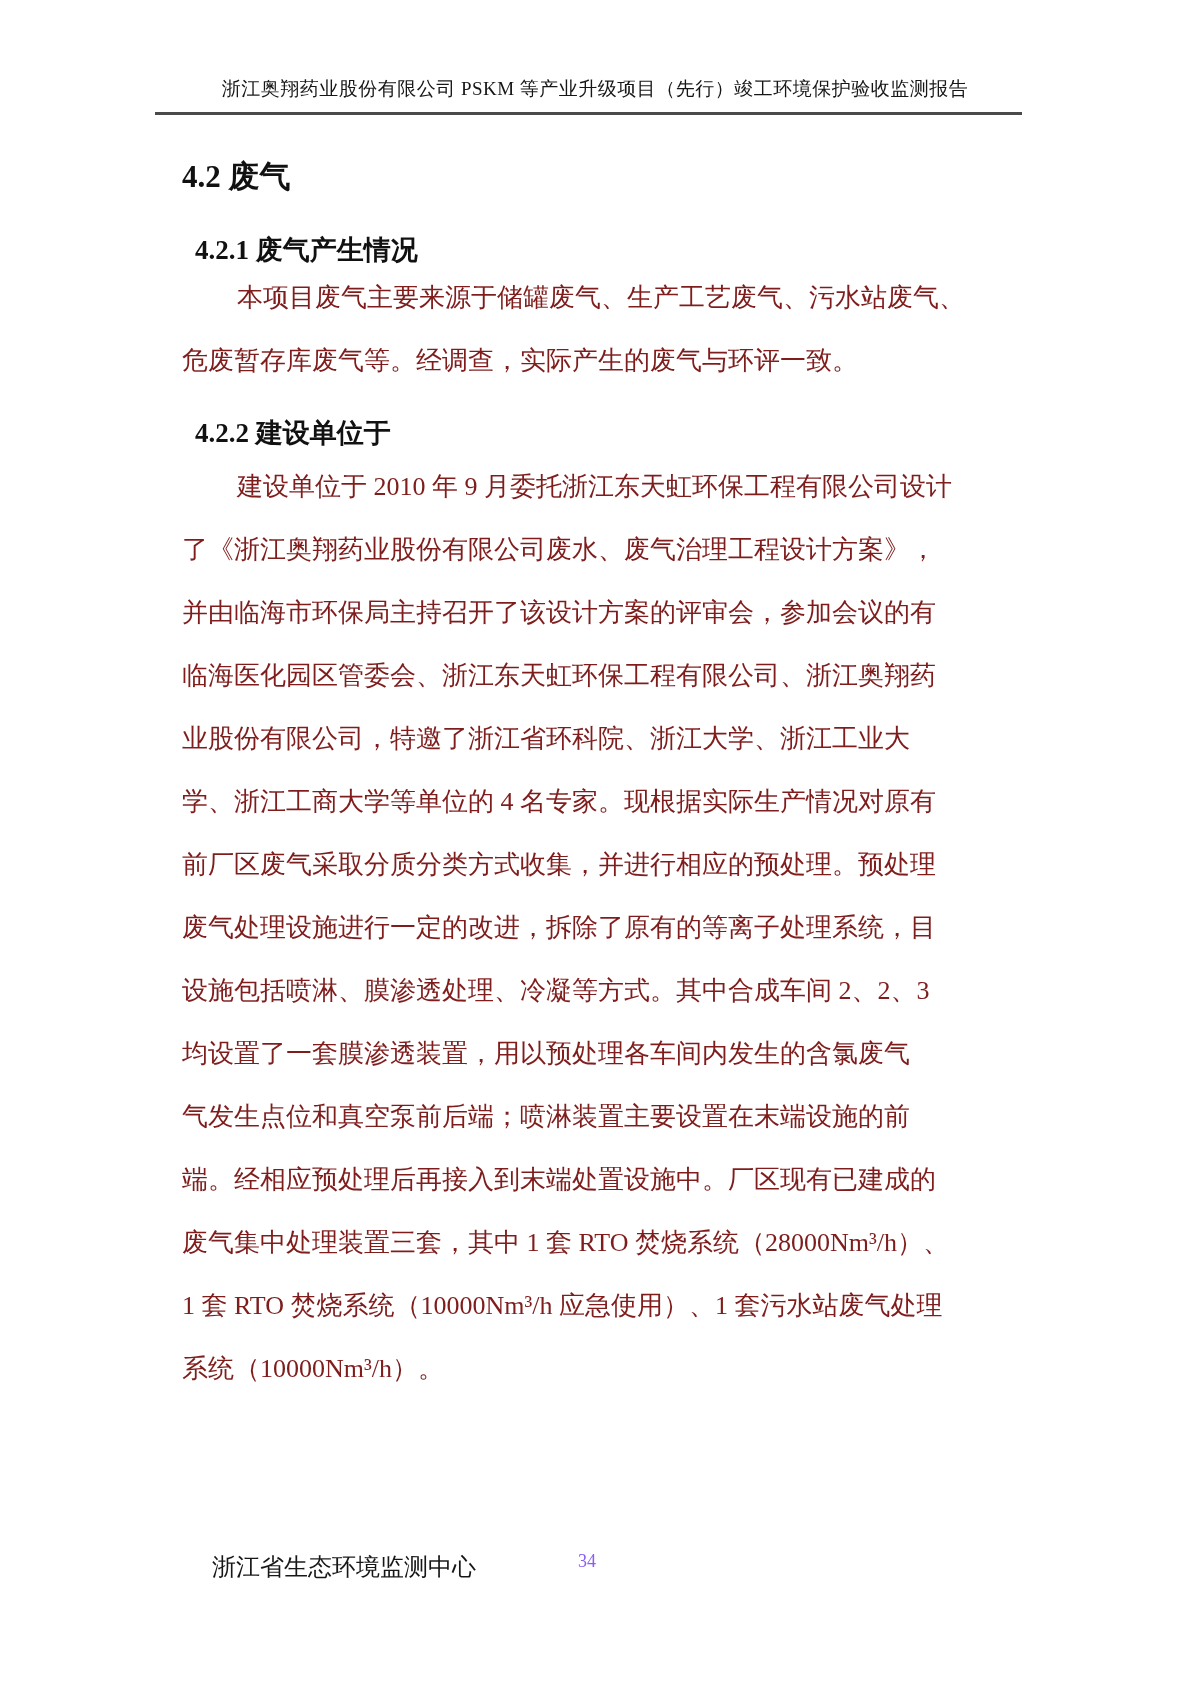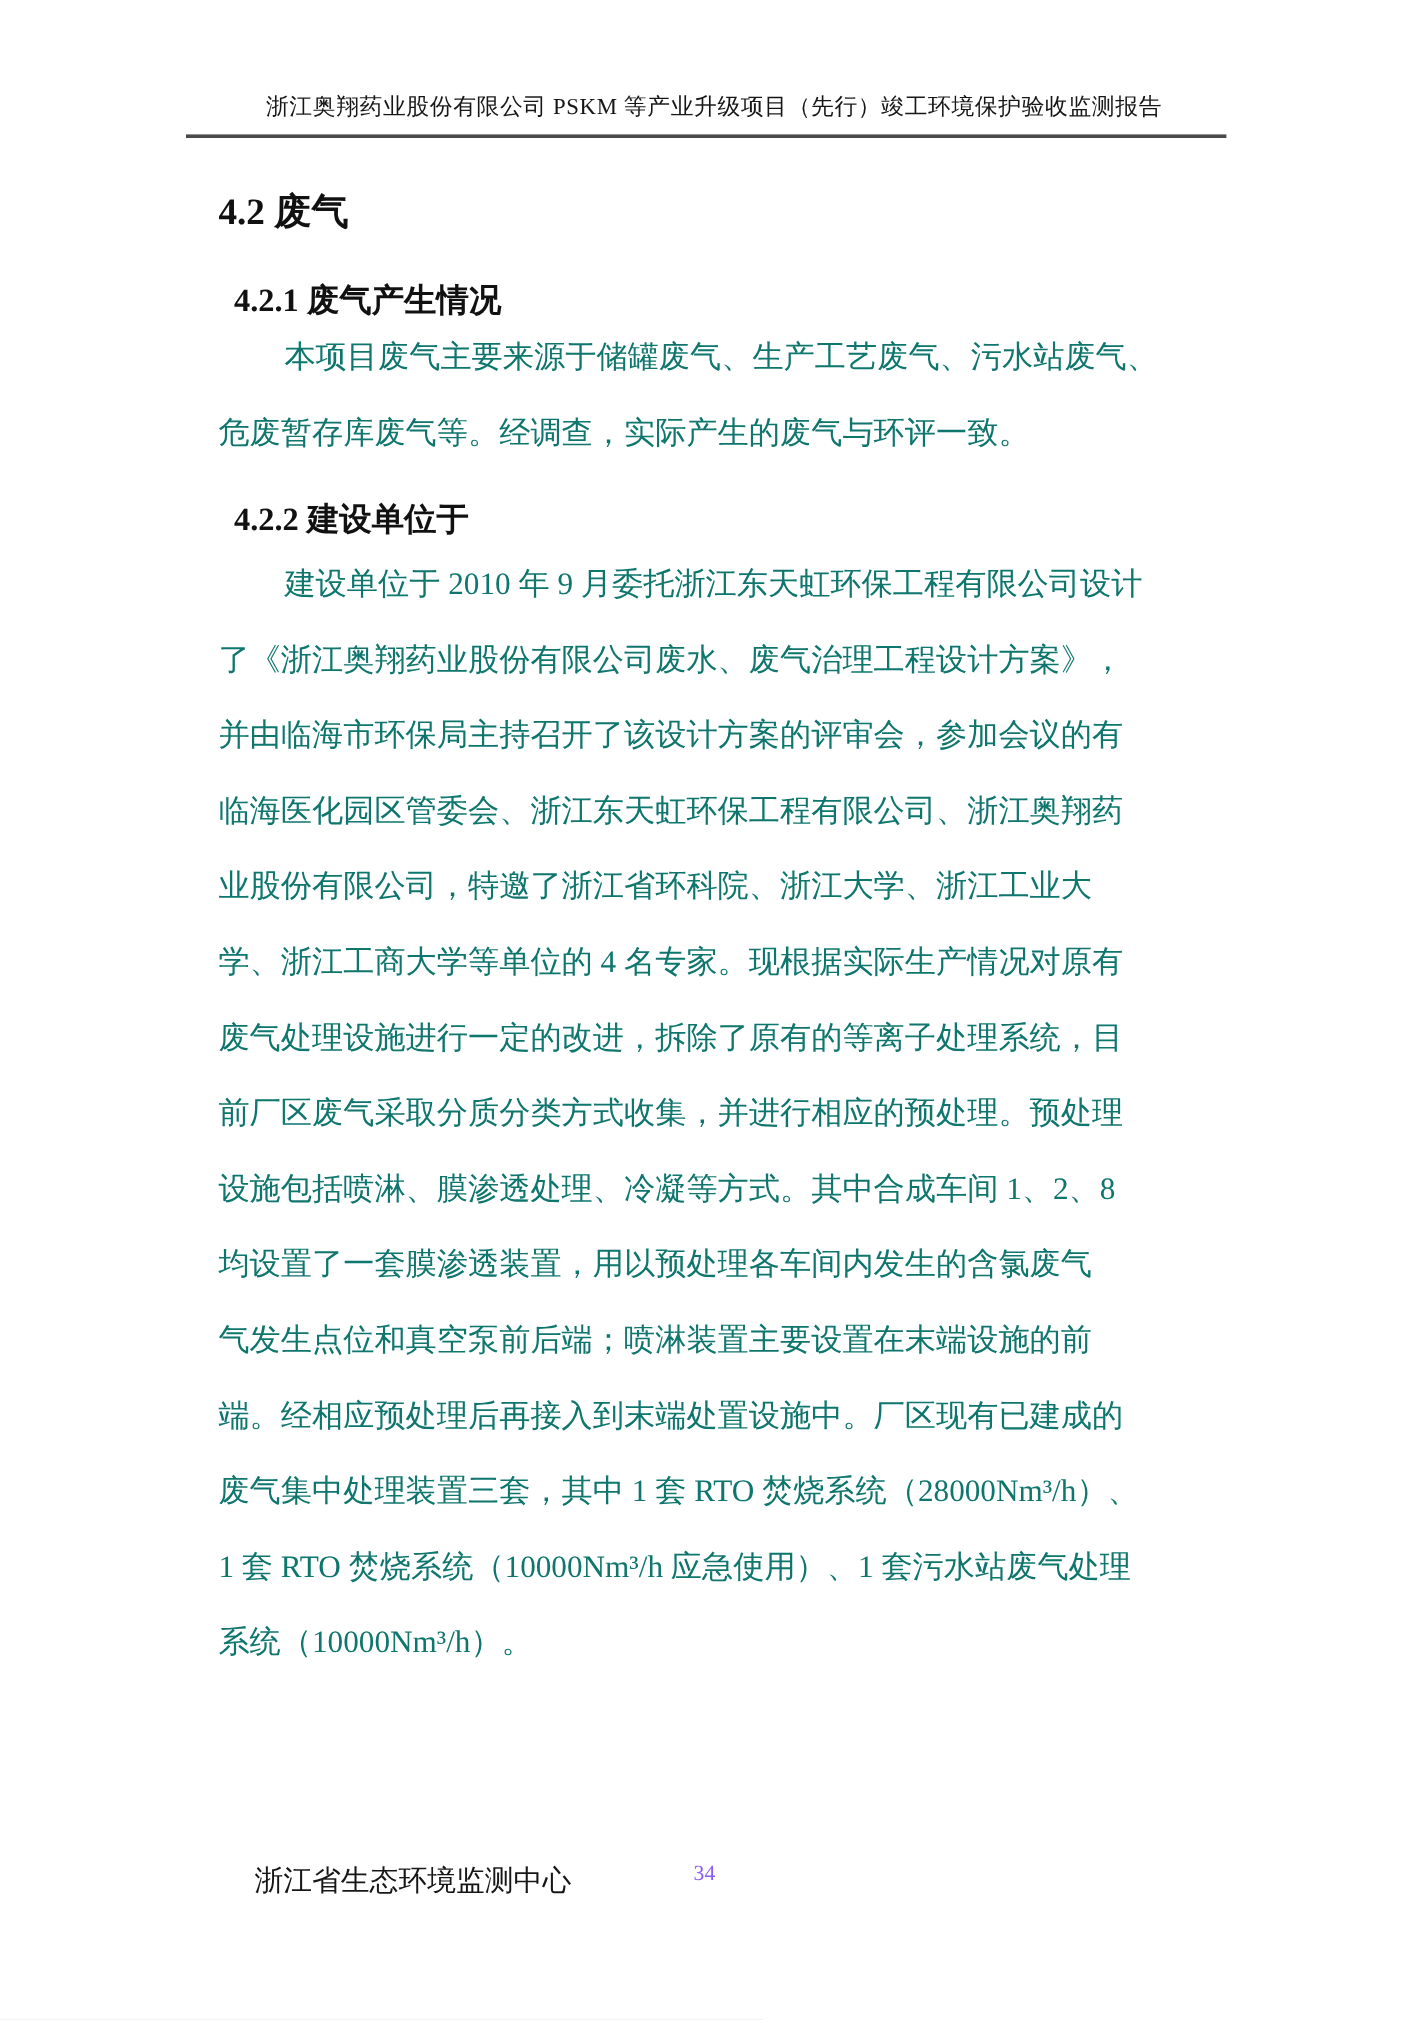--- a/index.html
+++ b/index.html
@@ -52,21 +52,21 @@
     font-size: 27px;
     font-weight: bold;
     white-space: nowrap;
   }
   .h2-generation { top: 219px; }
   .h2-control   { top: 402px; }
   .para {
     position: absolute;
     left: 182px;
     font-size: 26px;
-    color: #0f766e;
+    color: #7f1d1d;
   }
   .para .line {
     line-height: 63px;
     white-space: nowrap;
   }
   .para .line.indent {
     padding-left: 55px;
   }
   .para-generation { top: 266px; }
   .para-control    { top: 455px; }
@@ -106,23 +106,23 @@
 
   <div class="h2 h2-control">4.2.2 建设单位于</div>
 
   <div class="para para-control">
       <div class="line indent">建设单位于 2010 年 9 月委托浙江东天虹环保工程有限公司设计</div>
       <div class="line">了《浙江奥翔药业股份有限公司废水、废气治理工程设计方案》，</div>
       <div class="line">并由临海市环保局主持召开了该设计方案的评审会，参加会议的有</div>
       <div class="line">临海医化园区管委会、浙江东天虹环保工程有限公司、浙江奥翔药</div>
       <div class="line">业股份有限公司，特邀了浙江省环科院、浙江大学、浙江工业大</div>
       <div class="line">学、浙江工商大学等单位的 4 名专家。现根据实际生产情况对原有</div>
+      <div class="line">前厂区废气采取分质分类方式收集，并进行相应的预处理。预处理</div>
       <div class="line">废气处理设施进行一定的改进，拆除了原有的等离子处理系统，目</div>
-      <div class="line">前厂区废气采取分质分类方式收集，并进行相应的预处理。预处理</div>
-      <div class="line">设施包括喷淋、膜渗透处理、冷凝等方式。其中合成车间 1、2、8</div>
+      <div class="line">设施包括喷淋、膜渗透处理、冷凝等方式。其中合成车间 2、2、3</div>
       <div class="line">均设置了一套膜渗透装置，用以预处理各车间内发生的含氯废气</div>
       <div class="line">气发生点位和真空泵前后端；喷淋装置主要设置在末端设施的前</div>
       <div class="line">端。经相应预处理后再接入到末端处置设施中。厂区现有已建成的</div>
       <div class="line">废气集中处理装置三套，其中 1 套 RTO 焚烧系统（28000Nm³/h）、</div>
       <div class="line">1 套 RTO 焚烧系统（10000Nm³/h 应急使用）、1 套污水站废气处理</div>
       <div class="line">系统（10000Nm³/h）。</div>
     </div>
 
   <div class="footer-org">浙江省生态环境监测中心</div>
 

